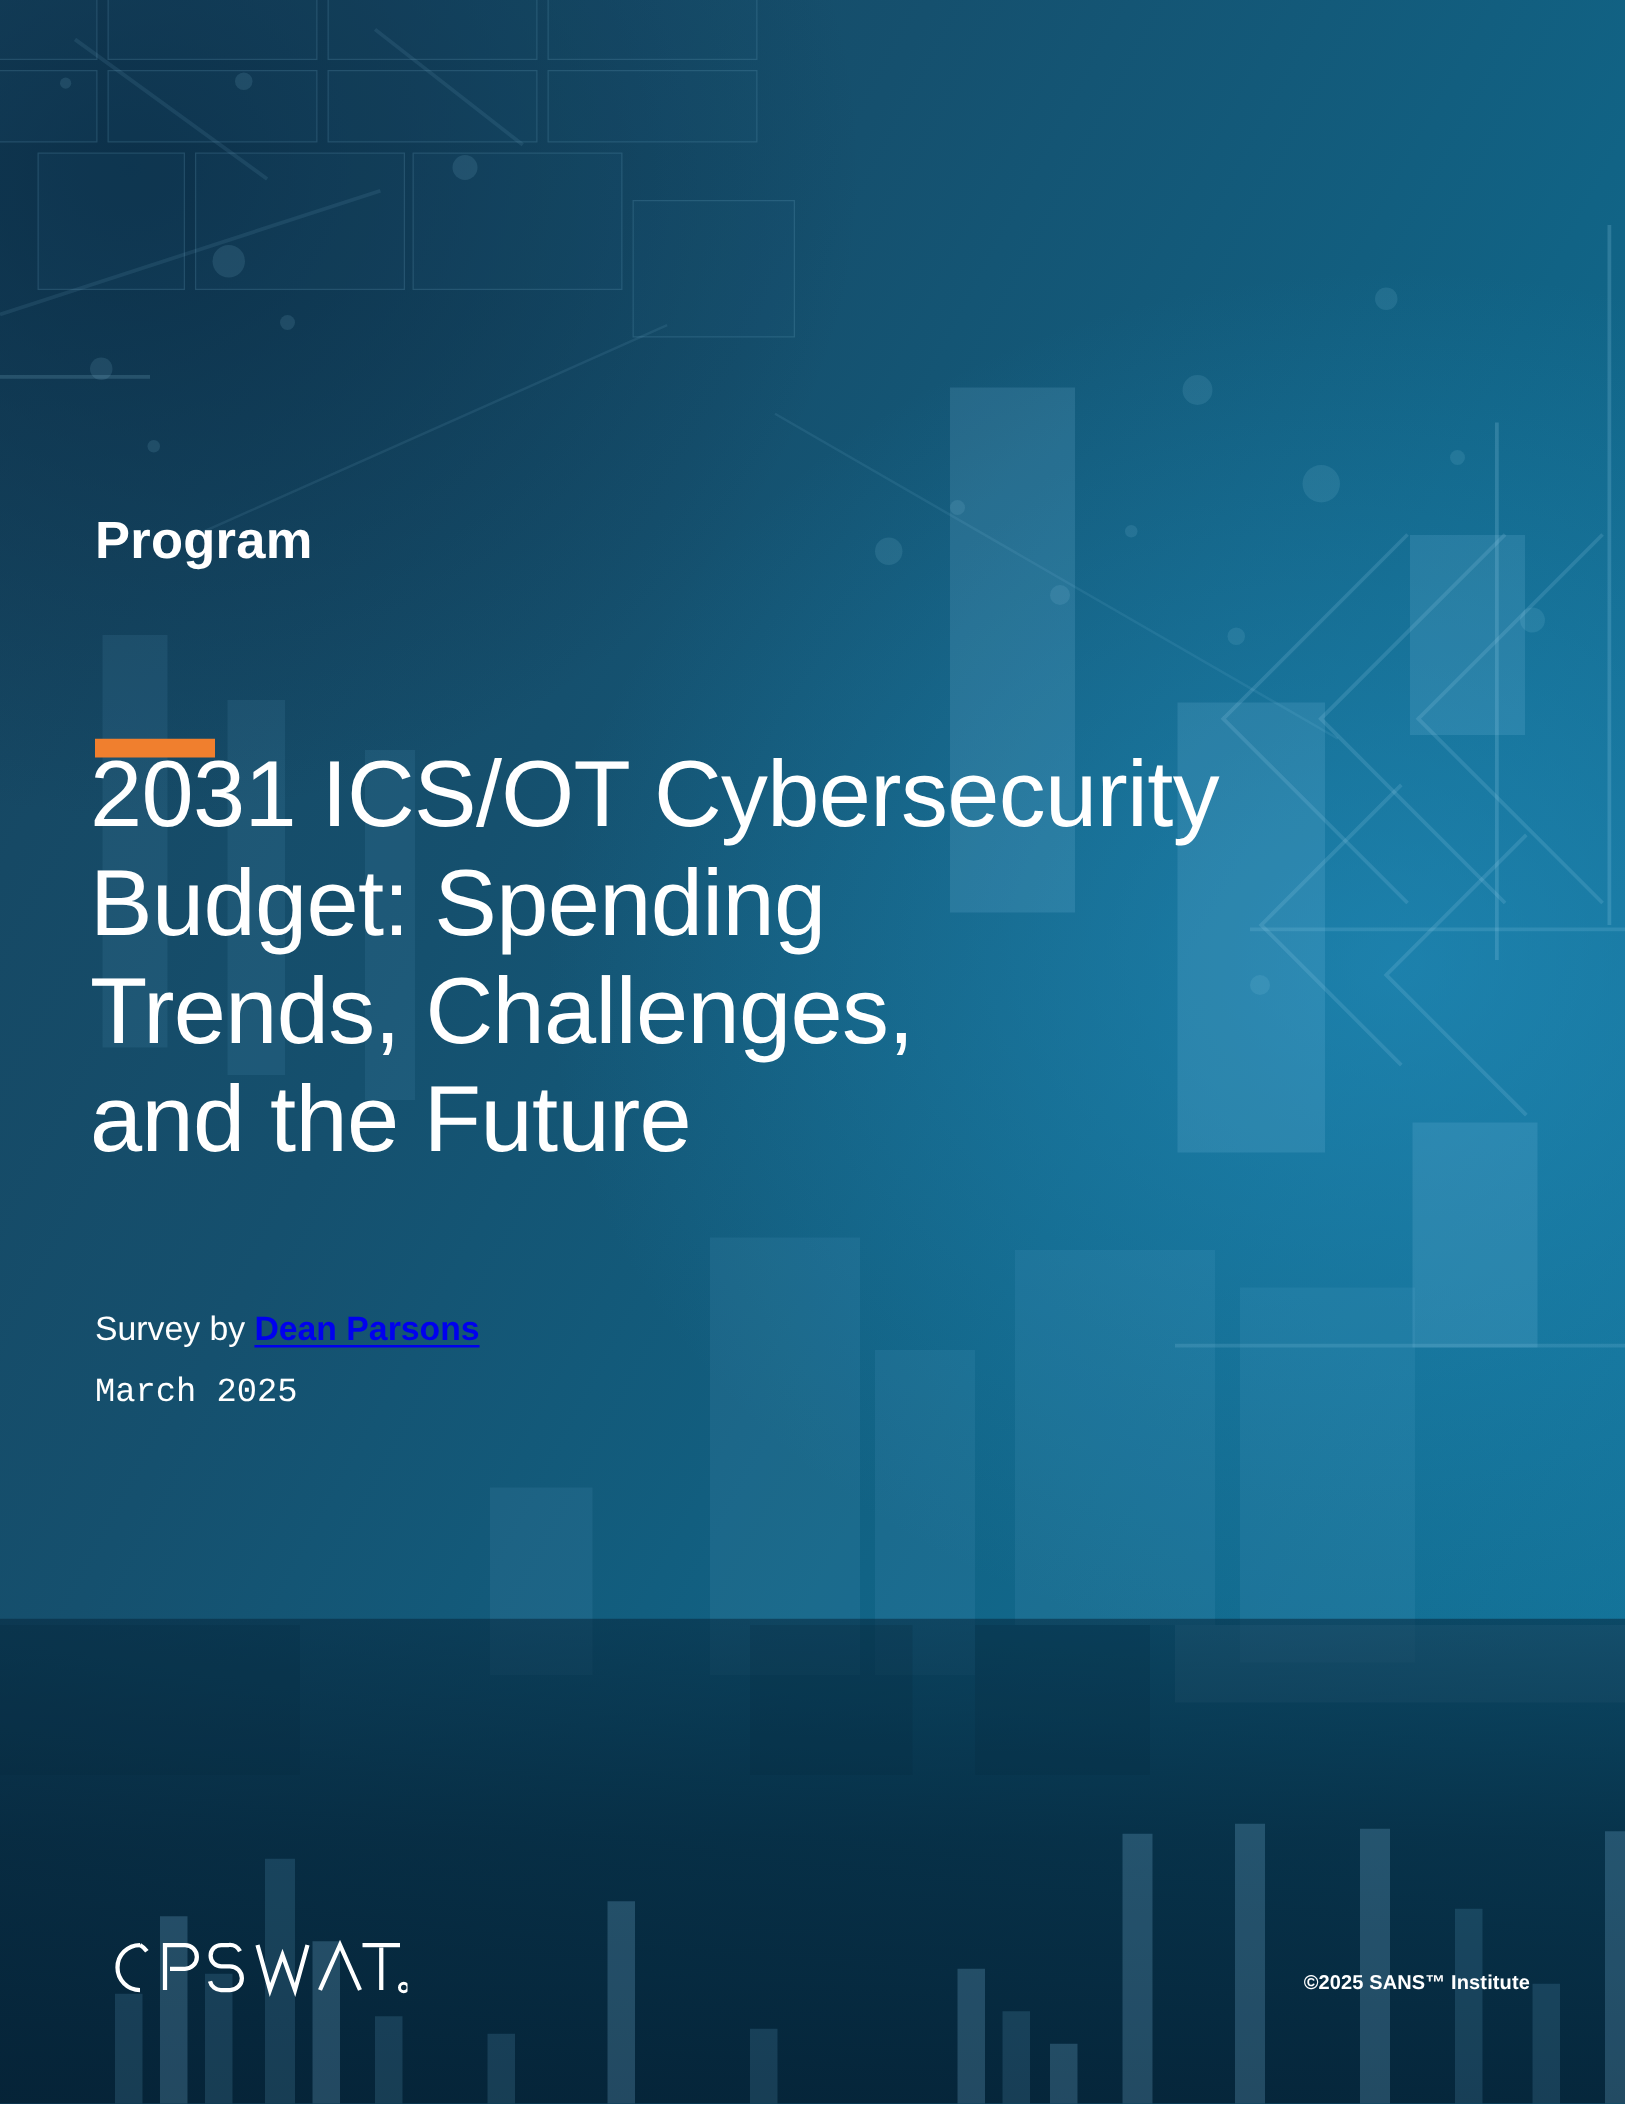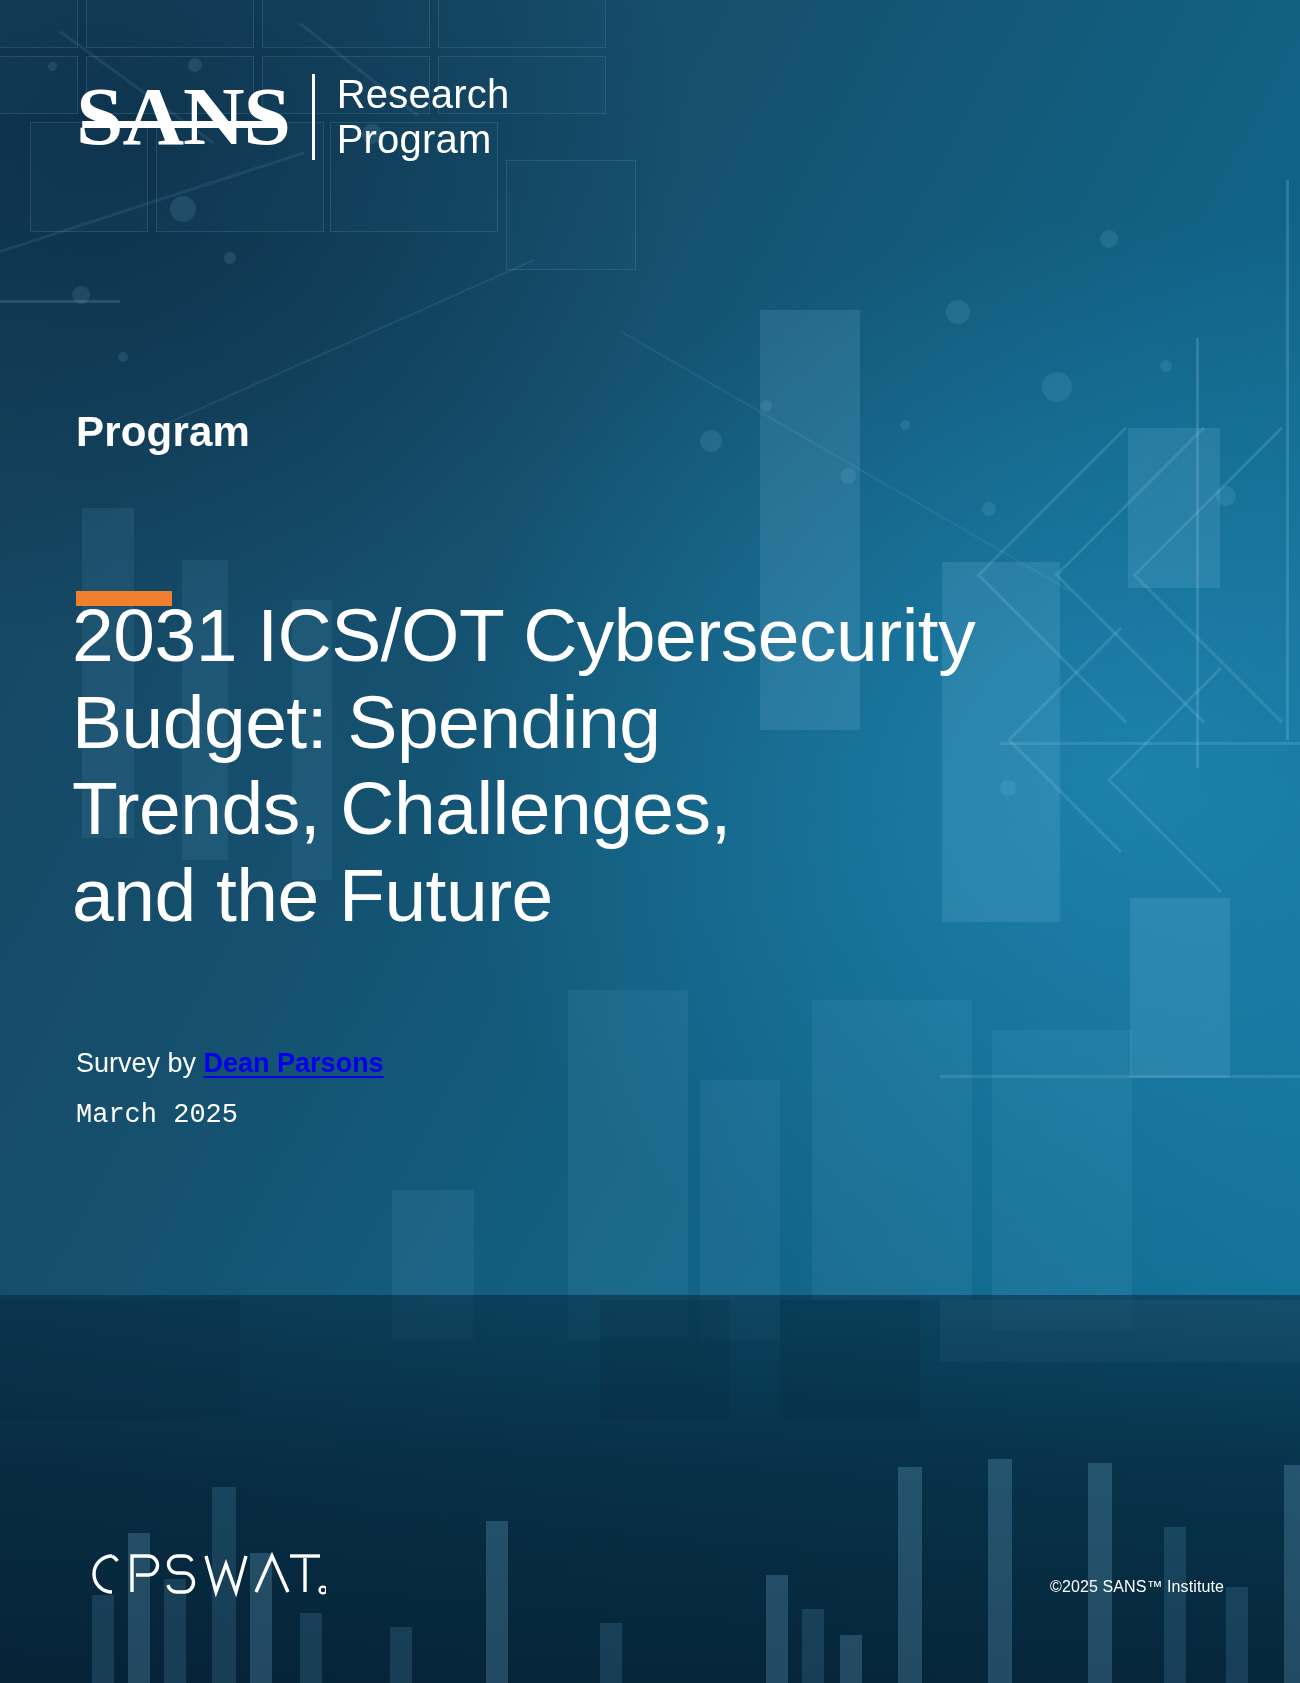--- a/index.html
+++ b/index.html
@@ -160,21 +160,21 @@
     position:absolute; left:76px; top:1548px;
     display:flex; align-items:flex-end;
   }
   .opswat svg { display:block; }
 
   
   .copyright {
     position:absolute; right:76px; top:1578px;
     color:#ffffff;
     font-size:16px;
-    font-weight:400;
+    font-weight:700;
     letter-spacing:0.1px;
   }
 </style>
 </head>
 <body>
 
 <div id="cover">
 
   <div class="bg-layer">
 
@@ -263,28 +263,20 @@
     <div class="mini-bar b" style="left:1284px; width:24px; height:218px;"></div>
     <div class="mini-bar" style="left:1226px; width:22px; height:96px;"></div>
 
     <div class="barblock dark" style="left:0px;   top:1300px; width:240px; height:120px;"></div>
     <div class="barblock dark" style="left:600px; top:1300px; width:130px; height:120px;"></div>
     <div class="barblock dark" style="left:780px; top:1300px; width:140px; height:120px;"></div>
   </div>
 
   <div class="content">
 
-    <div class="logo-lockup">
-      <div class="sans-word">SANS</div>
-      <div class="logo-divider"></div>
-      <div class="logo-sub">
-        <div>Research</div>
-        <div>Program</div>
-      </div>
-    </div>
 
     <div class="kicker">Program</div>
 
     <div class="rule" id="accent-rule" style="background: rgb(240, 127, 46);"></div>
 
     <h1 class="title" id="cover-title">2031 ICS/OT Cybersecurity
 Budget: Spending
 Trends, Challenges,
 and the Future</h1>
 

